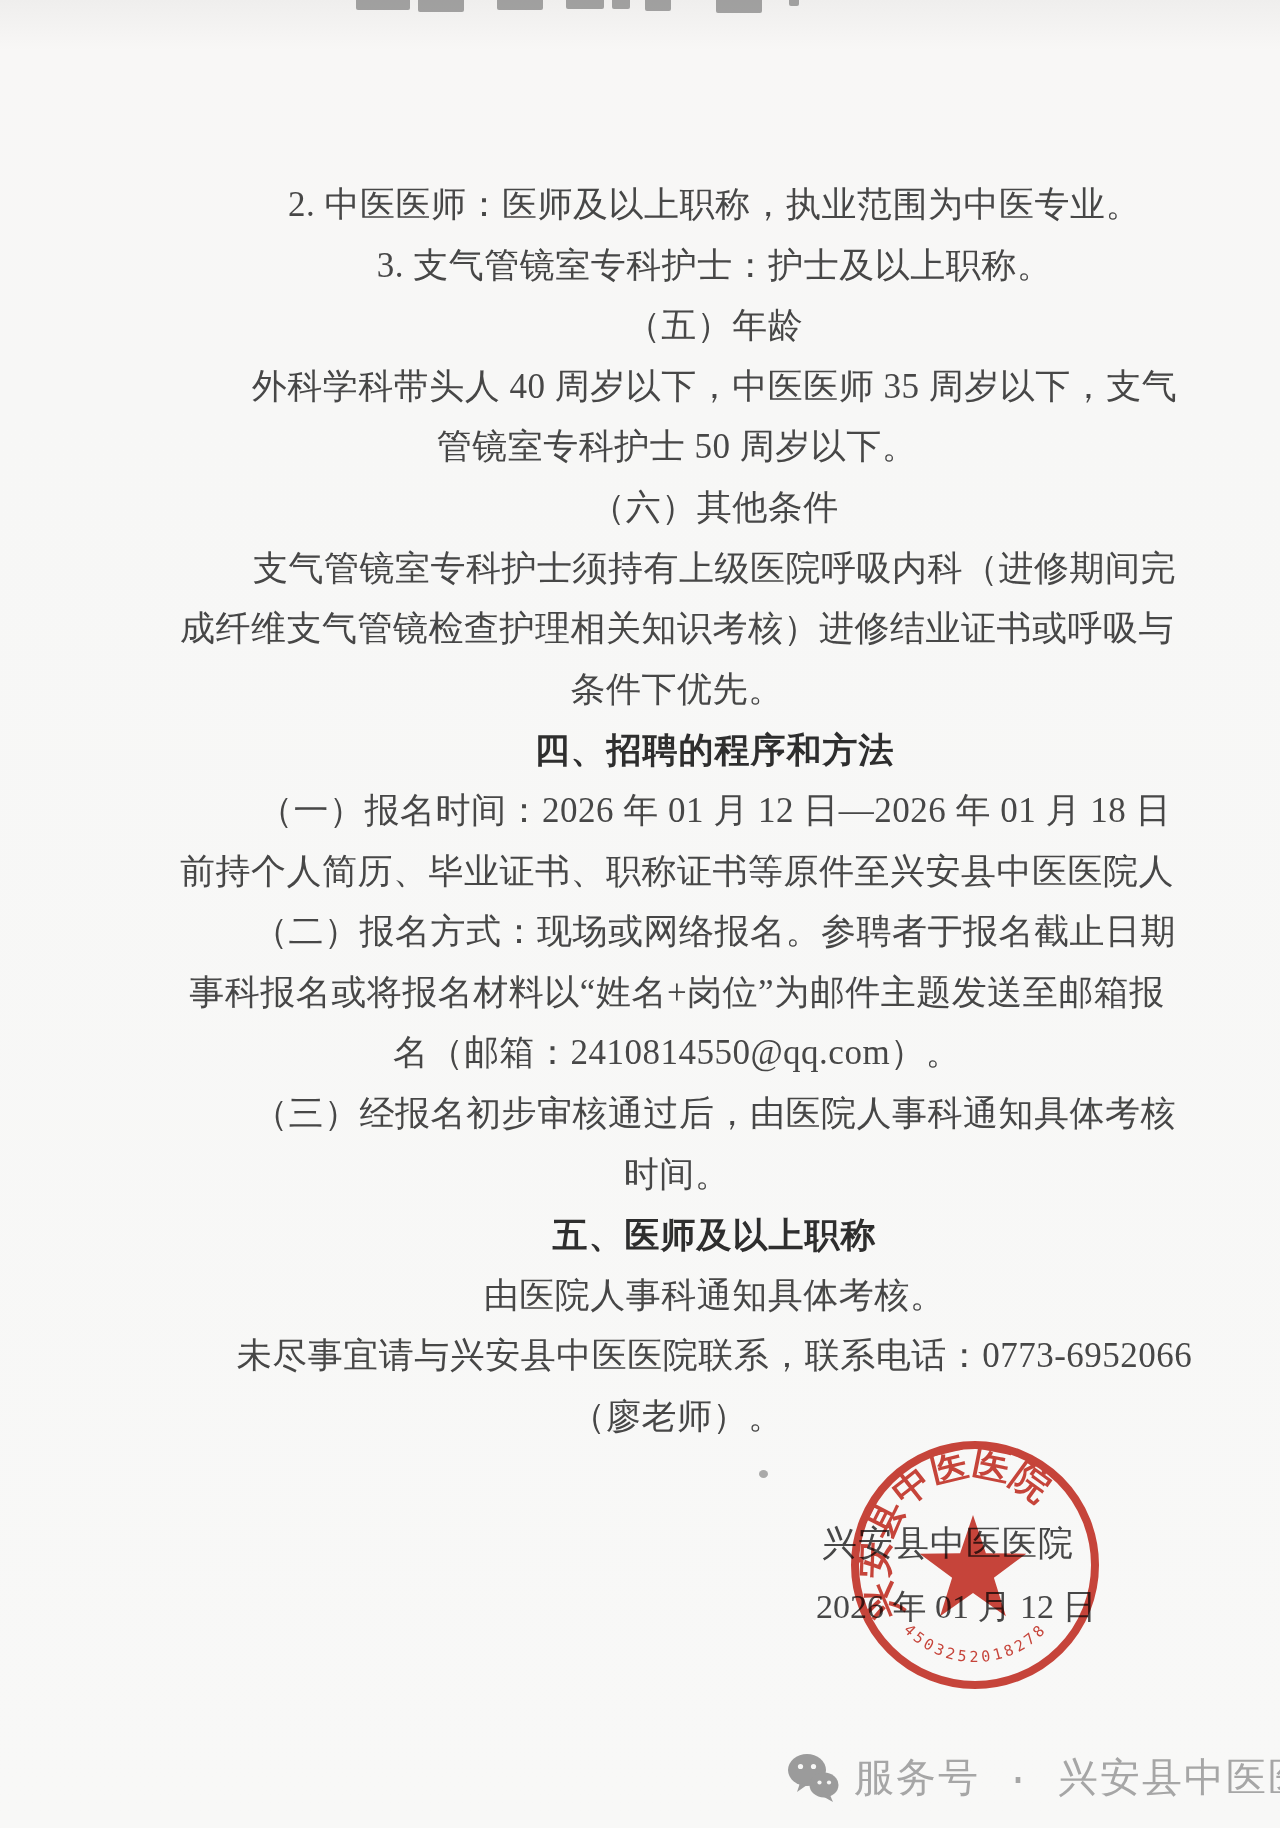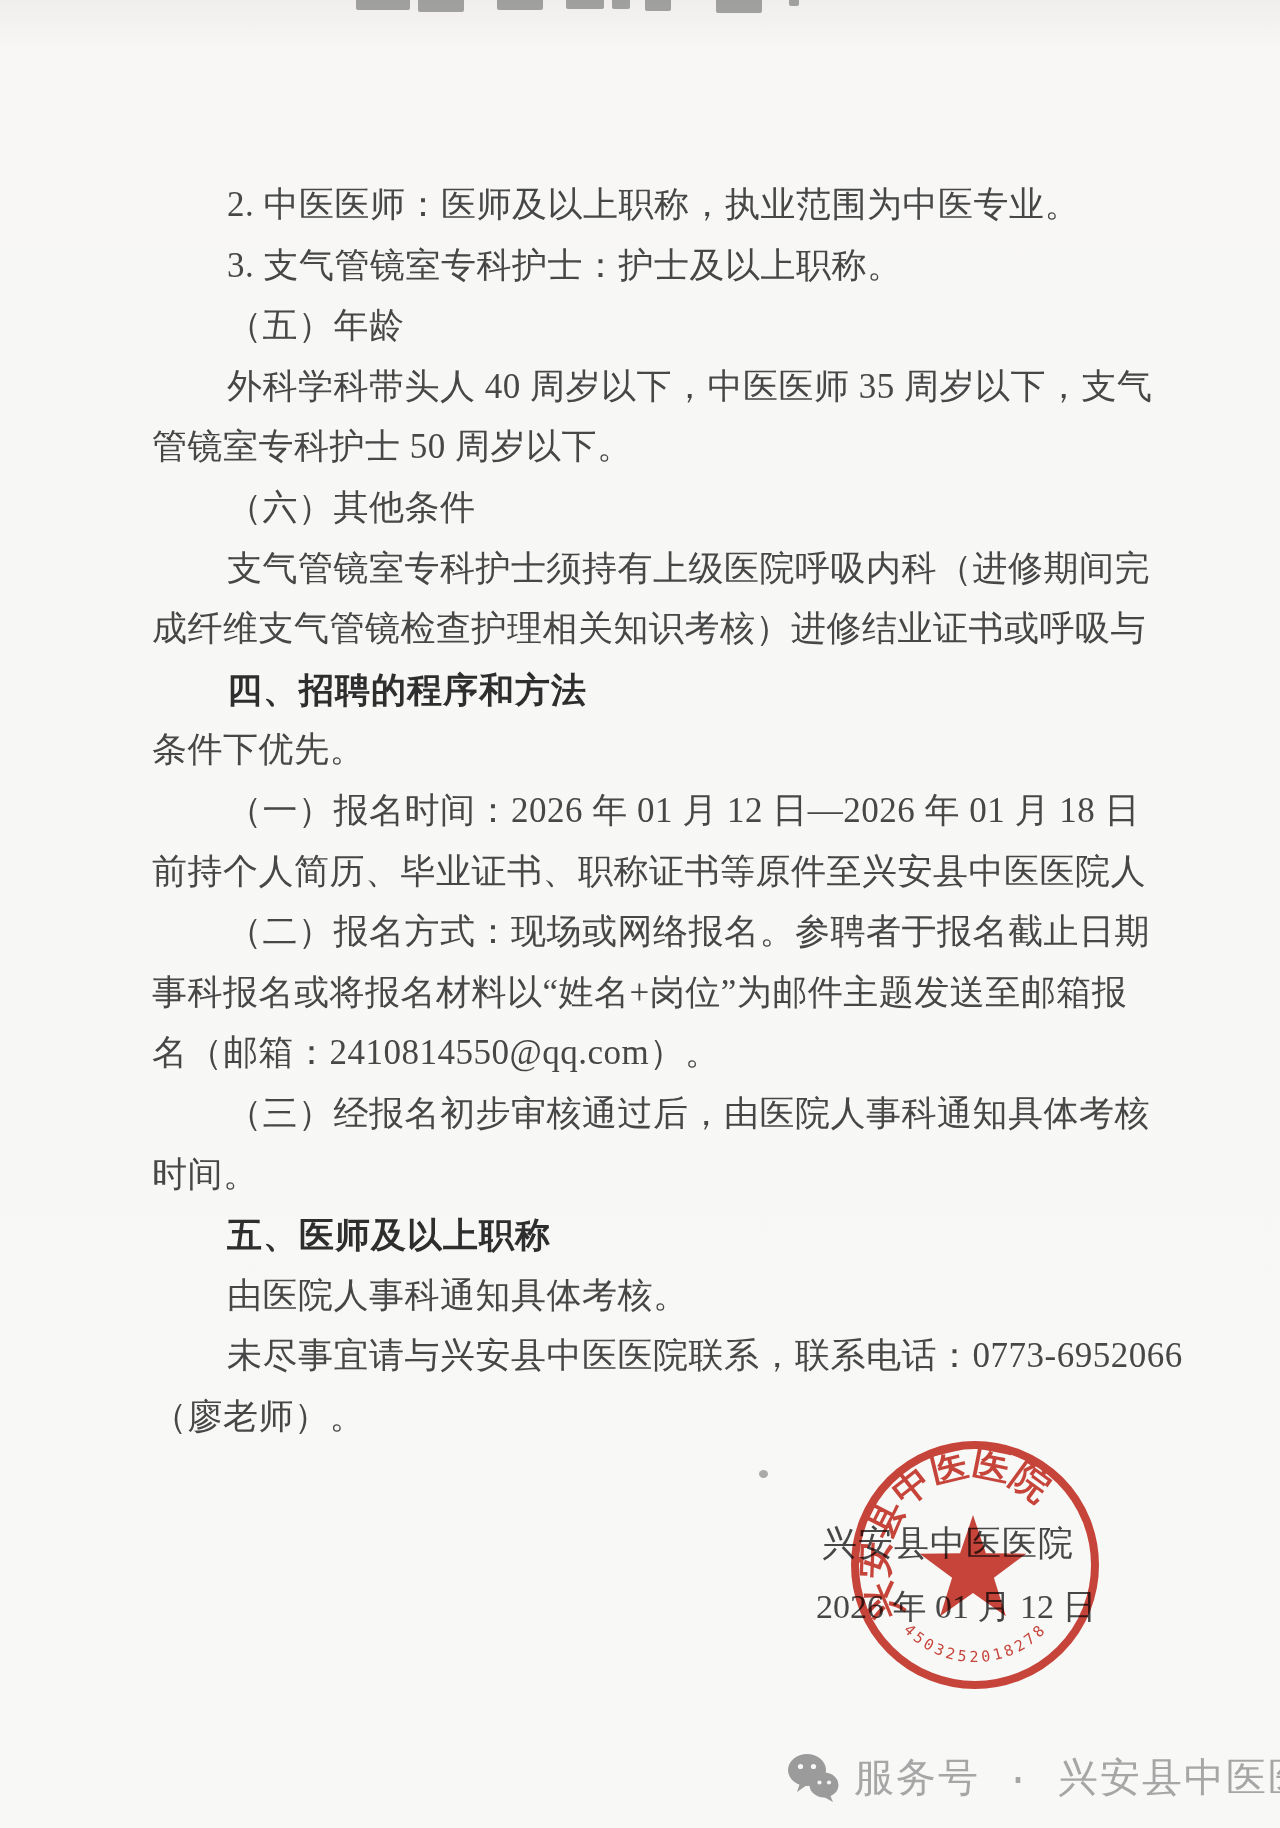--- a/index.html
+++ b/index.html
@@ -6,21 +6,21 @@
     --stamp-red:#c8362b;
     --body-text:#474747;
     --heading-text:#2e2e2e;
     --footer-gray:#a6a6a6;
   }
   html,body{margin:0;padding:0;}
   body{width:1280px;height:1828px;overflow:hidden;
        font-family:"Liberation Serif","DejaVu Serif",serif;}
   .page{position:relative;width:1280px;height:1828px;
         background:linear-gradient(180deg,#efeeed 0px,#f8f7f6 50px,#f7f7f6 400px,#f8f8f7 100%);
-        overflow:hidden;}
+        overflow:hidden;text-align:center;}
   
   .top-frags span{position:absolute;top:0;background:#5f5f5f;opacity:.55;border-radius:0 0 2px 2px;}
   
   .doc{position:absolute;left:152px;top:175px;width:1050px;
        font-size:35px;line-height:60.6px;color:var(--body-text);
        letter-spacing:.5px;}
   .doc .line{white-space:nowrap;height:60.6px;}
   .doc .line.indent{padding-left:75px;}
   .doc .line.bold{font-family:"Liberation Sans","DejaVu Sans",sans-serif;
                   font-weight:700;color:var(--heading-text);letter-spacing:1px;}
@@ -61,22 +61,22 @@
 
   <div class="doc" id="doc-lines">
       <div class="line indent">2. 中医医师：医师及以上职称，执业范围为中医专业。</div>
       <div class="line indent">3. 支气管镜室专科护士：护士及以上职称。</div>
       <div class="line indent">（五）年龄</div>
       <div class="line indent">外科学科带头人 40 周岁以下，中医医师 35 周岁以下，支气</div>
       <div class="line">管镜室专科护士 50 周岁以下。</div>
       <div class="line indent">（六）其他条件</div>
       <div class="line indent">支气管镜室专科护士须持有上级医院呼吸内科（进修期间完</div>
       <div class="line">成纤维支气管镜检查护理相关知识考核）进修结业证书或呼吸与</div>
+      <div class="line">条件下优先。</div>
       <div class="line indent bold">四、招聘的程序和方法</div>
-      <div class="line">条件下优先。</div>
       <div class="line indent">（一）报名时间：2026 年 01 月 12 日—2026 年 01 月 18 日</div>
       <div class="line">前持个人简历、毕业证书、职称证书等原件至兴安县中医医院人</div>
       <div class="line indent">（二）报名方式：现场或网络报名。参聘者于报名截止日期</div>
       <div class="line">事科报名或将报名材料以“姓名+岗位”为邮件主题发送至邮箱报</div>
       <div class="line">名（邮箱：2410814550@qq.com）。</div>
       <div class="line indent">（三）经报名初步审核通过后，由医院人事科通知具体考核</div>
       <div class="line">时间。</div>
       <div class="line indent bold">五、医师及以上职称</div>
       <div class="line indent">由医院人事科通知具体考核。</div>
       <div class="line indent">未尽事宜请与兴安县中医医院联系，联系电话：0773-6952066</div>

